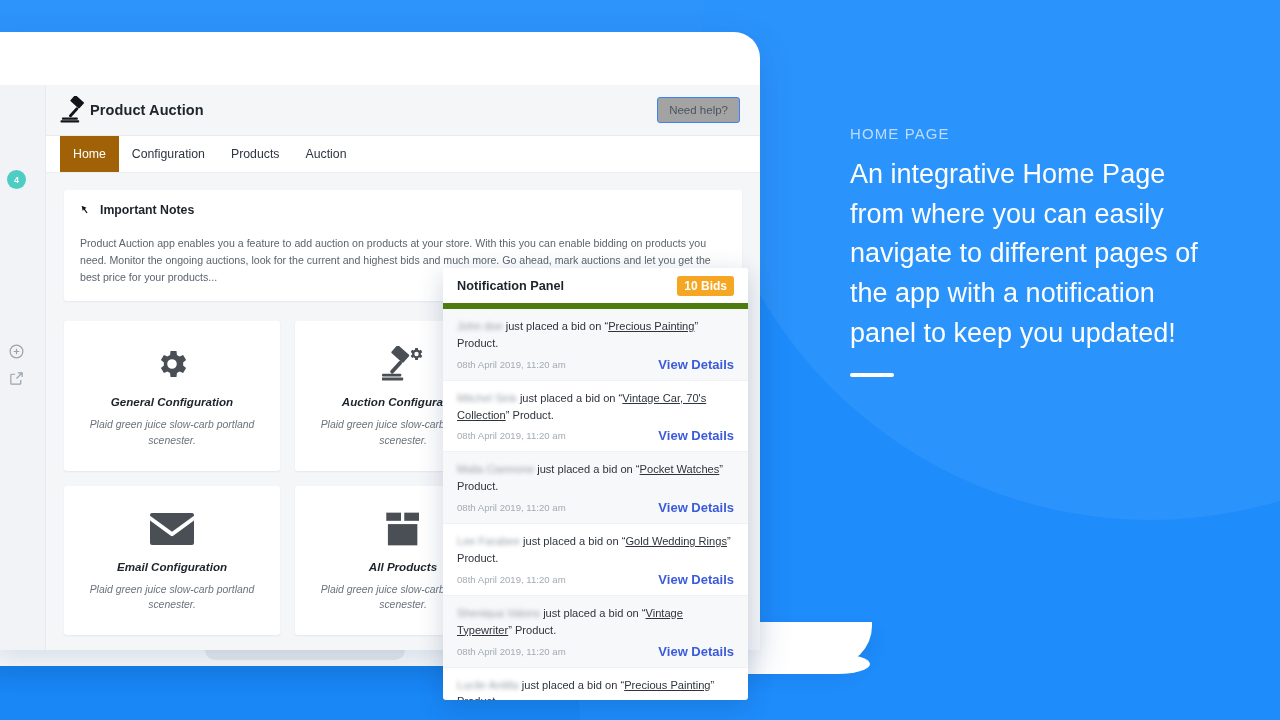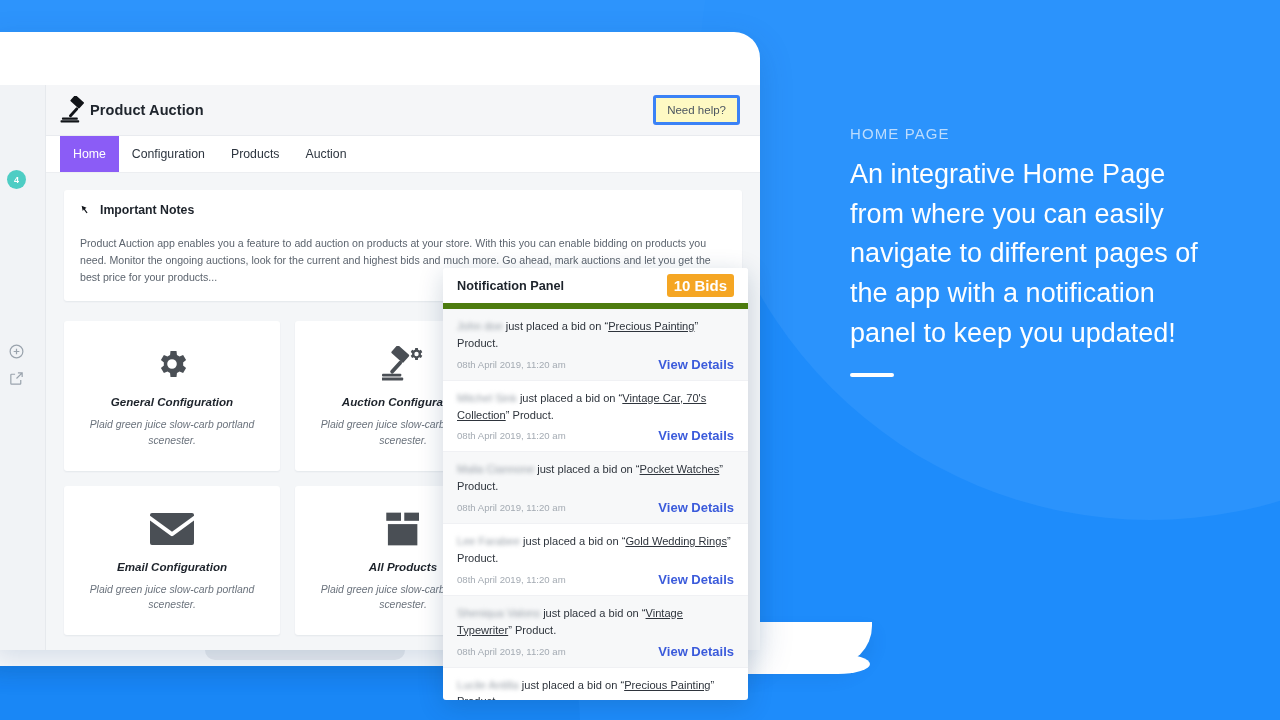--- a/index.html
+++ b/index.html
@@ -117,22 +117,22 @@
     border-bottom: 1px solid #e9ebef;
     display: flex; align-items: center;
     padding: 0 20px 0 14px;
   }
   .logo-wrap { display: flex; align-items: center; gap: 0; }
   .gavel-ico { width: 30px; height: 28px; color: #111418; flex: none; }
   .gavel-ico svg { width: 100%; height: 100%; display: block; }
   .app-title { font-size: 14.5px; font-weight: bold; color: #20262e; letter-spacing: .1px; }
   .need-help {
     margin-left: auto;
-    background: #fef9c3;
-    border: 3px solid #3b82f6;
+    background: #a3a3a3;
+    border: 1px solid #3b82f6;
     border-radius: 3px;
     font-size: 11.5px;
     color: #4b5560;
     padding: 6px 11px;
     font-family: "Liberation Sans", sans-serif;
     cursor: pointer;
   }
 
   
   .tabs {
@@ -142,21 +142,21 @@
     padding-left: 14px;
     border-bottom: 1px solid #eceef1;
   }
   .tab {
     display: flex; align-items: center;
     padding: 0 13px;
     font-size: 12.3px;
     color: #2e3640;
     cursor: pointer;
   }
-  .tab.active { background: #8b5cf6; color: #ffffff; }
+  .tab.active { background: #a16207; color: #ffffff; }
 
   
   .content { padding: 17px 18px 0 18px; }
 
   .notes-card {
     background: #ffffff;
     border-radius: 3px;
     box-shadow: 0 1px 2px rgba(20,40,70,.07);
     padding: 13px 16px 15px 16px;
   }
@@ -200,21 +200,21 @@
     height: 41px;
     display: flex; align-items: center;
     padding: 0 14px;
     border-bottom: 6px solid #4d7c0f;
     background: #fff;
   }
   .notif-title { font-size: 12.7px; font-weight: bold; color: #1d232b; }
   .bids-badge {
     margin-left: auto;
     background: #f5a623; color: #ffffff;
-    font-size: 15px; font-weight: bold;
+    font-size: 12px; font-weight: bold;
     padding: 3px 7px; border-radius: 3px; text-align: right;
   }
   .notif-item {
     padding: 9px 14px 8px 14px;
     border-bottom: 1px solid #f0f1f4;
   }
   .notif-item.alt { background: #f7f8f9; }
   .notif-line { font-size: 11.1px; line-height: 1.52; color: #2e343c; }
   .blur-name {
     color: #9aa1a9;

